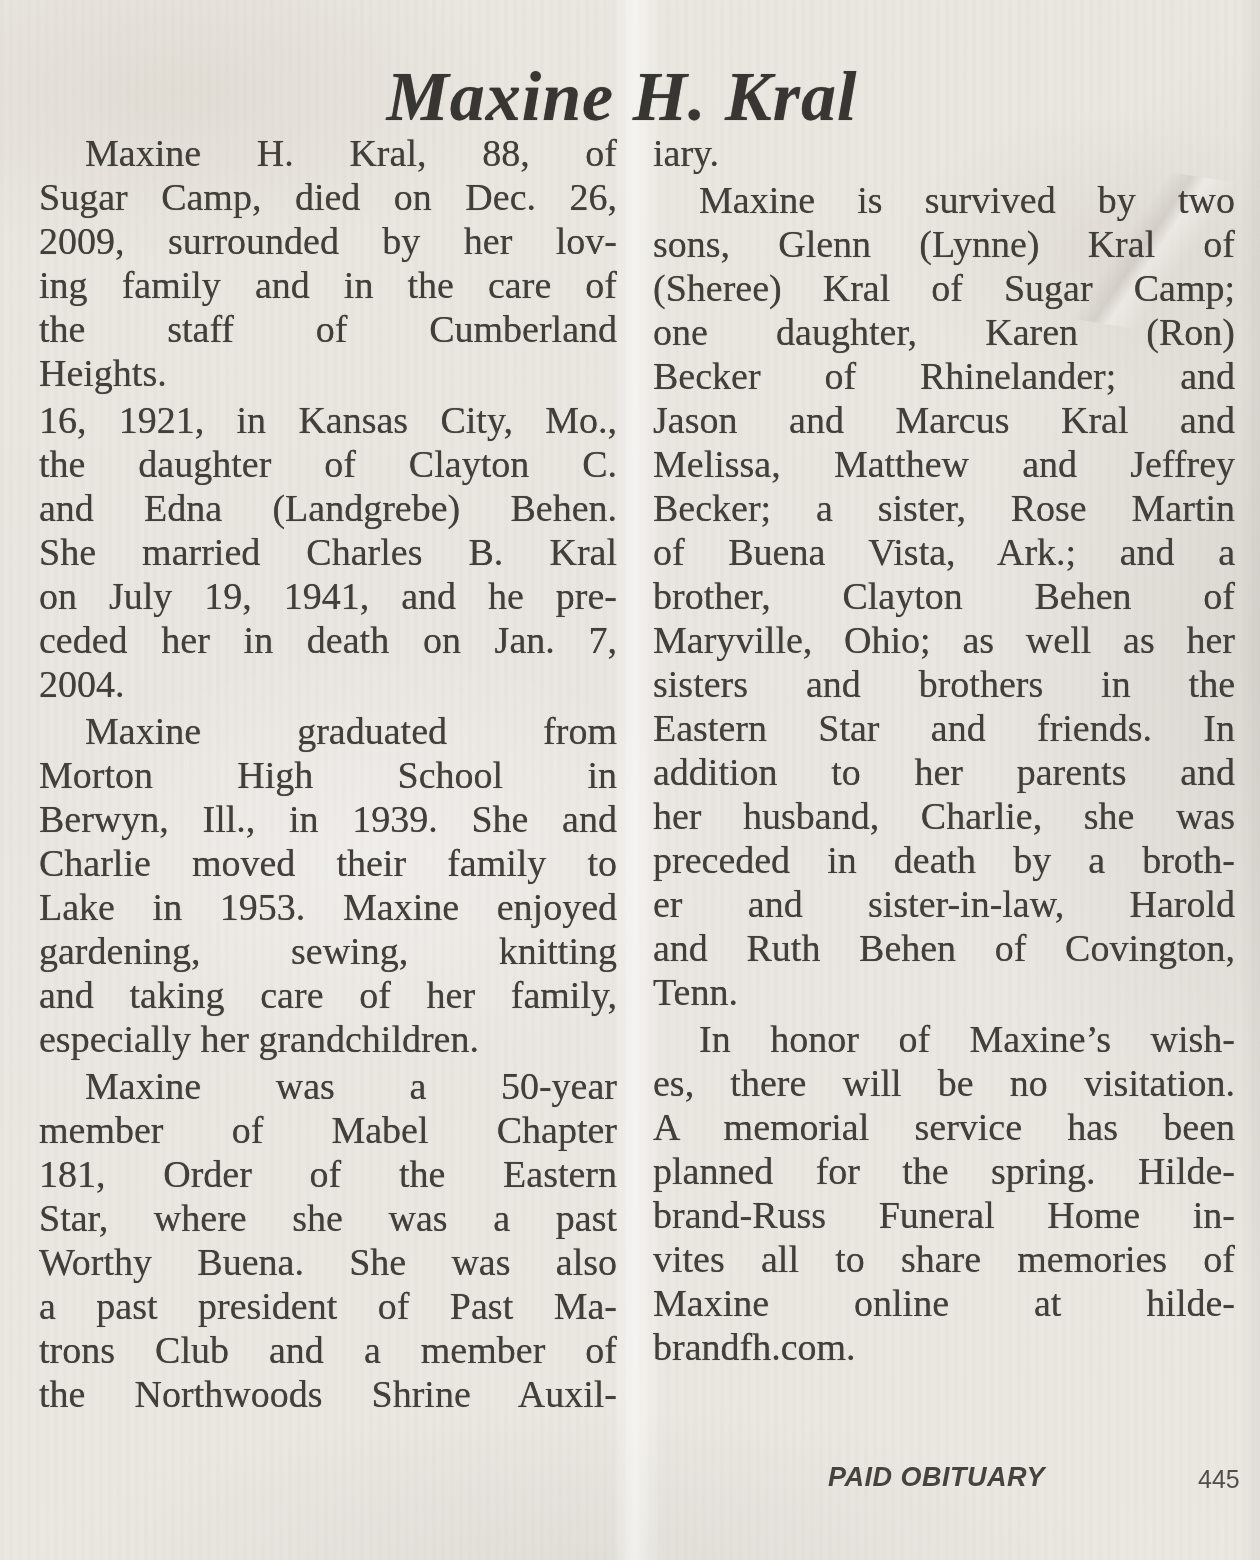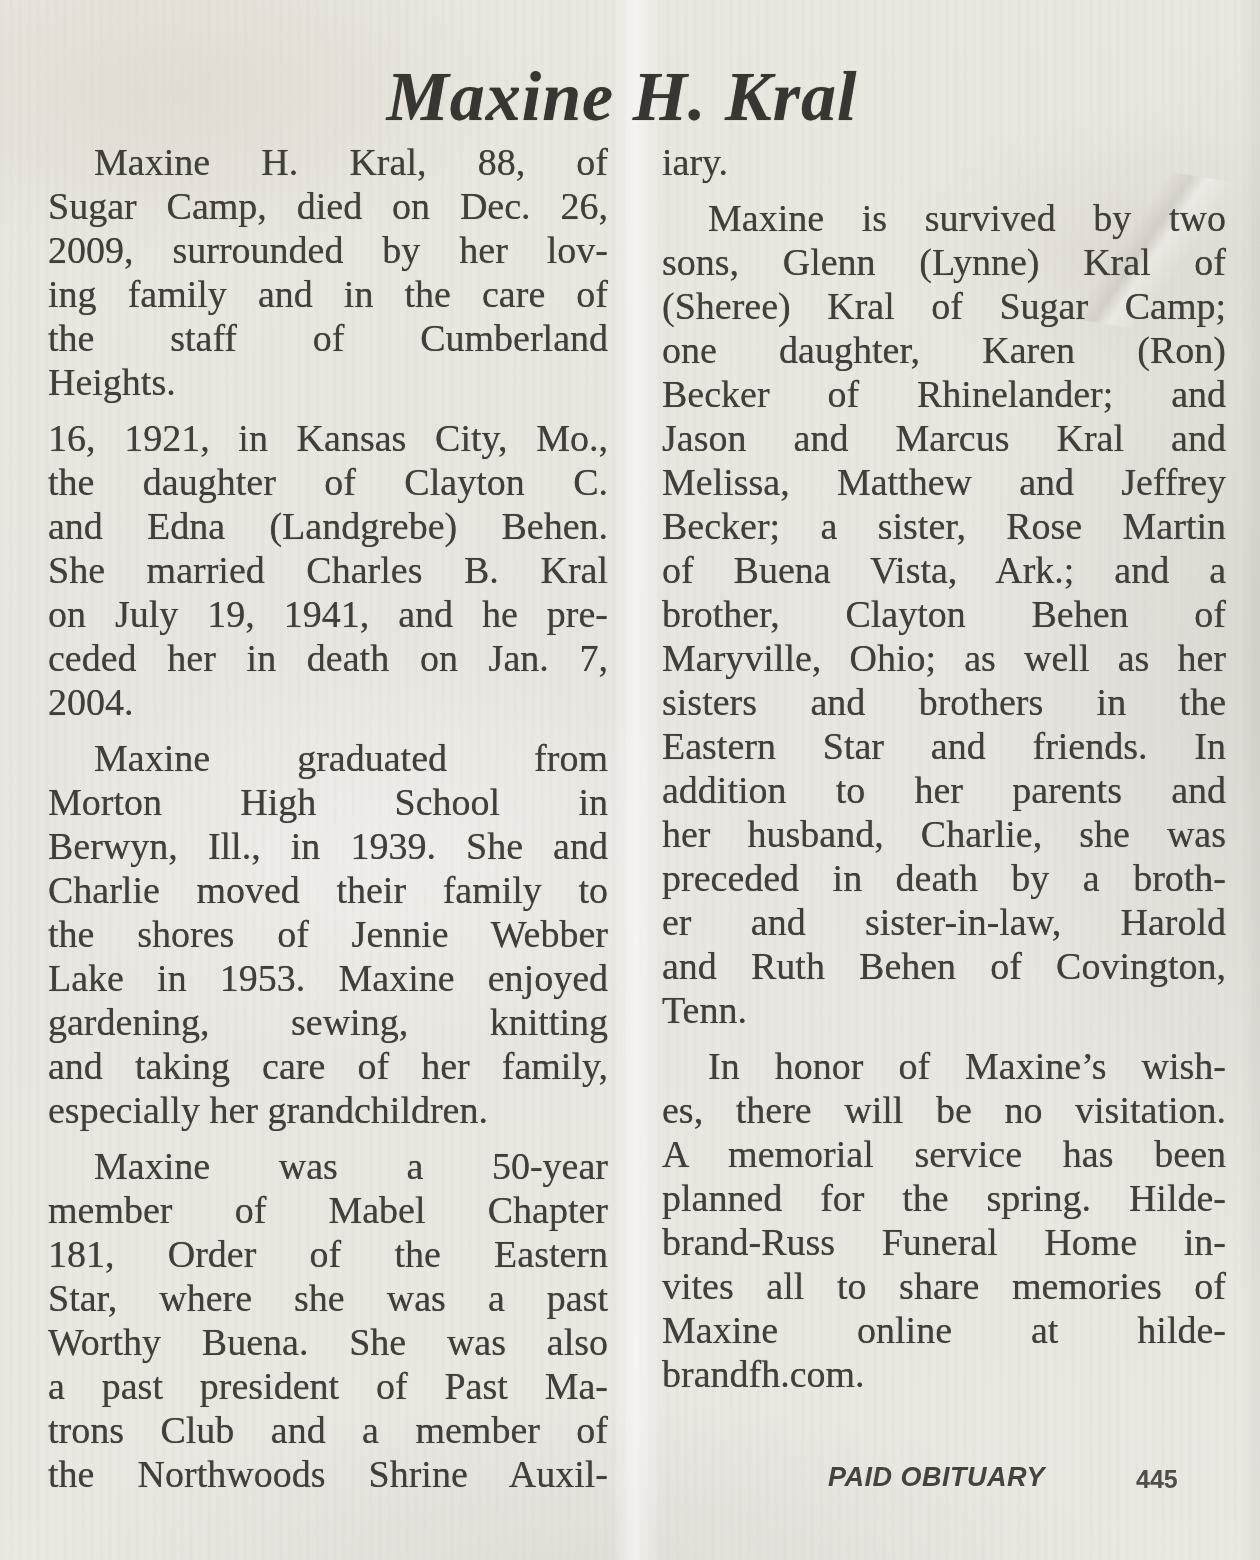--- a/index.html
+++ b/index.html
@@ -65,21 +65,21 @@
     text-shadow: 0 0 1px rgba(56,54,50,0.55);
   }
   .col {
     position: absolute;
     top: 128px;
     font-size: 38px;
     line-height: 44px;
   }
   .col-left  { left: 36px;  width: 584px; }
   .col-right { left: 650px; width: 588px; }
-  .paragraph { margin: 12px; }
+  .paragraph { margin: 3px; }
   .line {
     white-space: nowrap;
     text-align: left;
     text-shadow: 0 0 0.7px rgba(65,63,58,0.75);
   }
   .line.j {
     white-space: normal;
     text-align: justify;
     text-align-last: justify;
   }
@@ -91,24 +91,24 @@
     font-family: "Liberation Sans", "DejaVu Sans", sans-serif;
     font-style: italic;
     font-weight: bold;
     font-size: 27px;
     line-height: 30px;
     color: #45433e;
     letter-spacing: 0.5px;
   }
   .page-number {
     position: absolute;
-    left: 1136px;
+    left: 1198px;
     top: 1465px;
     font-family: "Liberation Sans", "DejaVu Sans", sans-serif;
-    font-weight: bold;
+    font-weight: normal;
     font-size: 25px;
     line-height: 28px;
     color: #504e49;
   }
 </style>
 </head>
 <body>
 
 <div class="page" style="--paper: #e9e6e1; --ink: #413f3a; --title_ink: #383632;">
   <div class="crease"></div>
@@ -132,21 +132,20 @@
         <div class="line j">She married Charles B. Kral</div>
         <div class="line j">on July 19, 1941, and he pre-</div>
         <div class="line j">ceded her in death on Jan. 7,</div>
         <div class="line">2004.</div>
       </div>
       <div class="paragraph">
         <div class="line j ind">Maxine graduated from</div>
         <div class="line j">Morton High School in</div>
         <div class="line j">Berwyn, Ill., in 1939. She and</div>
         <div class="line j">Charlie moved their family to</div>
-        <div class="line j">the shores of Jennie Webber</div>
         <div class="line j">Lake in 1953. Maxine enjoyed</div>
         <div class="line j">gardening, sewing, knitting</div>
         <div class="line j">and taking care of her family,</div>
         <div class="line">especially her grandchildren.</div>
       </div>
       <div class="paragraph">
         <div class="line j ind">Maxine was a 50-year</div>
         <div class="line j">member of Mabel Chapter</div>
         <div class="line j">181, Order of the Eastern</div>
         <div class="line j">Star, where she was a past</div>

